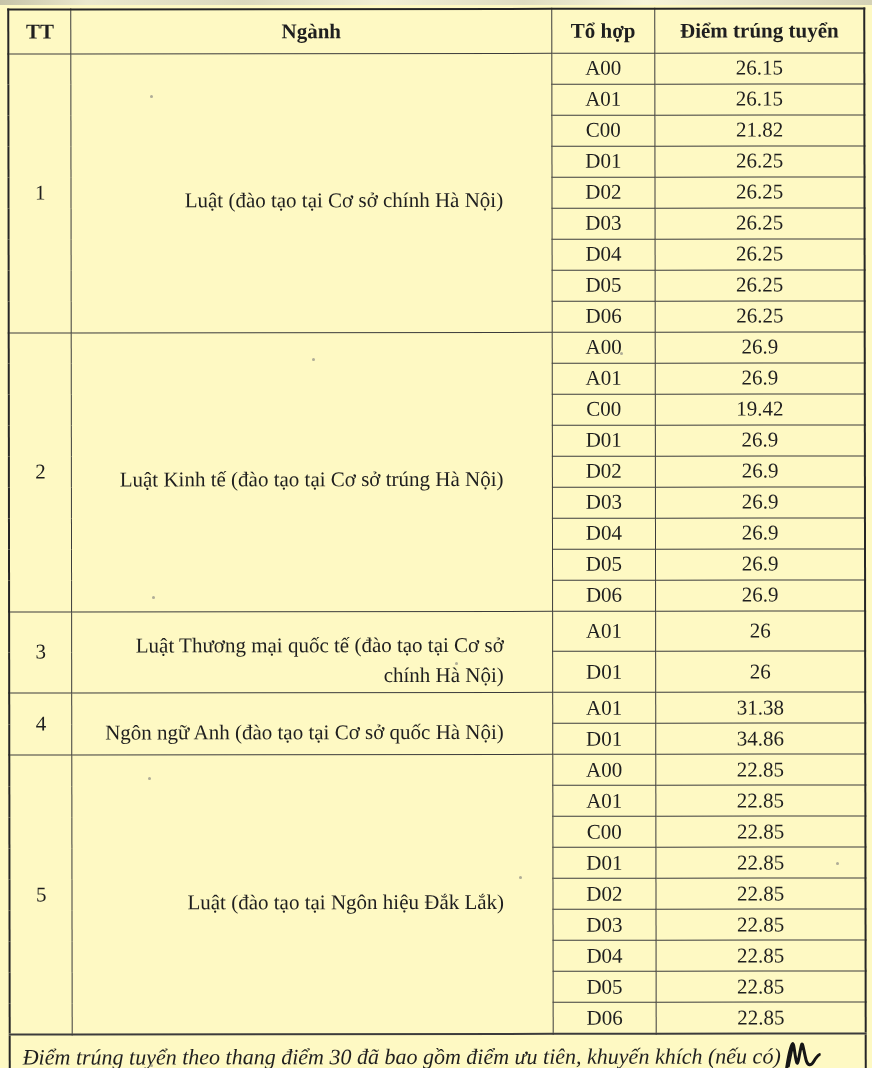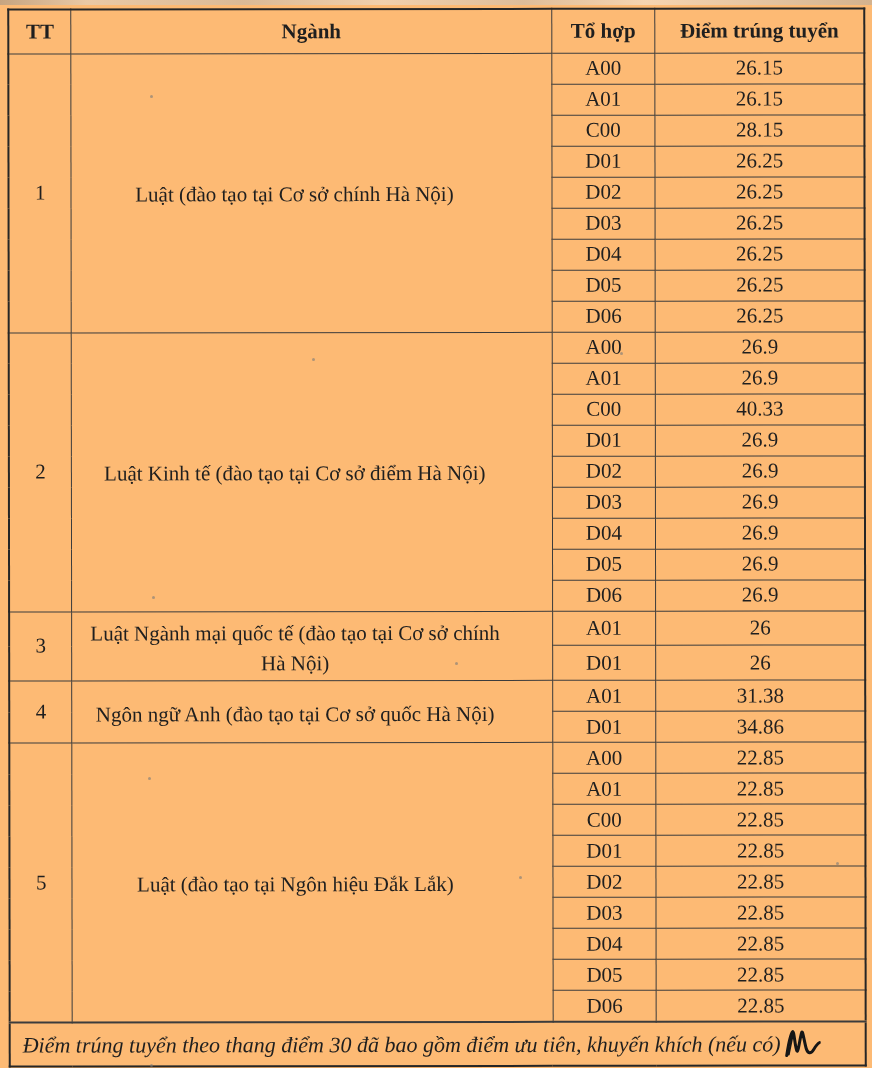--- a/index.html
+++ b/index.html
@@ -4,21 +4,21 @@
 <style>
   * { box-sizing: border-box; }
   html, body {
     margin: 0; padding: 0;
     width: 872px; height: 1068px;
     overflow: hidden;
     background: #fdfdfb;
     font-family: "Liberation Serif", "DejaVu Serif", serif;
     color: #1f1f1f;
   }
-  .page { position: absolute; inset: 0; background: #fdba74; }
+  .page { position: absolute; inset: 0; background: #fef9c3; }
 
   
   .scan-edge-top {
     position: absolute; top: 0; left: 0; right: 0; height: 5px;
     background: linear-gradient(90deg,#8f8f8d 0%,#d8d8d6 10%,#b9b9b7 28%,
                 #e6e6e4 44%,#c0c0be 60%,#efefed 74%,#cccccb 88%,#aaaaa8 100%);
     opacity: .5;
   }
 
   table.admission-table {
@@ -41,22 +41,22 @@
     font-weight: bold;
     border-bottom-width: 2px;
   }
   th.col-tt   { width: 60px; }
   th.col-nganh{ width: 459px; }
   th.col-tohop{ width: 99px; }
   th.col-diem { width: 200px; }
 
   tbody td { height: 31px; }
   tbody td.col-nganh {
-    text-align: center;
-    padding: 6px 48px 2px 14px;
+    text-align: right;
+    padding: 18px 48px 2px 14px;
     line-height: 1.45;
   }
   tbody td.col-tt { font-size: 21px; }
 
   tfoot td.footnote-cell {
     height: 42px;
     text-align: left;
     padding: 4px 6px 4px 12px;
     font-style: italic;
     font-size: 22px;
@@ -99,21 +99,21 @@
           <td class="col-nganh" rowspan="9">Luật (đào tạo tại Cơ sở chính Hà Nội)</td>
           <td class="col-tohop">A00</td>
           <td class="col-diem">26.15</td>
         </tr>
         <tr>
           <td class="col-tohop">A01</td>
           <td class="col-diem">26.15</td>
         </tr>
         <tr>
           <td class="col-tohop">C00</td>
-          <td class="col-diem">28.15</td>
+          <td class="col-diem">21.82</td>
         </tr>
         <tr>
           <td class="col-tohop">D01</td>
           <td class="col-diem">26.25</td>
         </tr>
         <tr>
           <td class="col-tohop">D02</td>
           <td class="col-diem">26.25</td>
         </tr>
         <tr>
@@ -127,31 +127,31 @@
         <tr>
           <td class="col-tohop">D05</td>
           <td class="col-diem">26.25</td>
         </tr>
         <tr>
           <td class="col-tohop">D06</td>
           <td class="col-diem">26.25</td>
         </tr>
         <tr>
           <td class="col-tt" rowspan="9">2</td>
-          <td class="col-nganh" rowspan="9">Luật Kinh tế (đào tạo tại Cơ sở điểm Hà Nội)</td>
+          <td class="col-nganh" rowspan="9">Luật Kinh tế (đào tạo tại Cơ sở trúng Hà Nội)</td>
           <td class="col-tohop">A00</td>
           <td class="col-diem">26.9</td>
         </tr>
         <tr>
           <td class="col-tohop">A01</td>
           <td class="col-diem">26.9</td>
         </tr>
         <tr>
           <td class="col-tohop">C00</td>
-          <td class="col-diem">40.33</td>
+          <td class="col-diem">19.42</td>
         </tr>
         <tr>
           <td class="col-tohop">D01</td>
           <td class="col-diem">26.9</td>
         </tr>
         <tr>
           <td class="col-tohop">D02</td>
           <td class="col-diem">26.9</td>
         </tr>
         <tr>
@@ -165,21 +165,21 @@
         <tr>
           <td class="col-tohop">D05</td>
           <td class="col-diem">26.9</td>
         </tr>
         <tr>
           <td class="col-tohop">D06</td>
           <td class="col-diem">26.9</td>
         </tr>
         <tr>
           <td class="col-tt" rowspan="2">3</td>
-          <td class="col-nganh" rowspan="2">Luật Ngành mại quốc tế (đào tạo tại Cơ sở chính Hà Nội)</td>
+          <td class="col-nganh" rowspan="2">Luật Thương mại quốc tế (đào tạo tại Cơ sở chính Hà Nội)</td>
           <td class="col-tohop">A01</td>
           <td class="col-diem">26</td>
         </tr>
         <tr>
           <td class="col-tohop">D01</td>
           <td class="col-diem">26</td>
         </tr>
         <tr>
           <td class="col-tt" rowspan="2">4</td>
           <td class="col-nganh" rowspan="2">Ngôn ngữ Anh (đào tạo tại Cơ sở quốc Hà Nội)</td>

